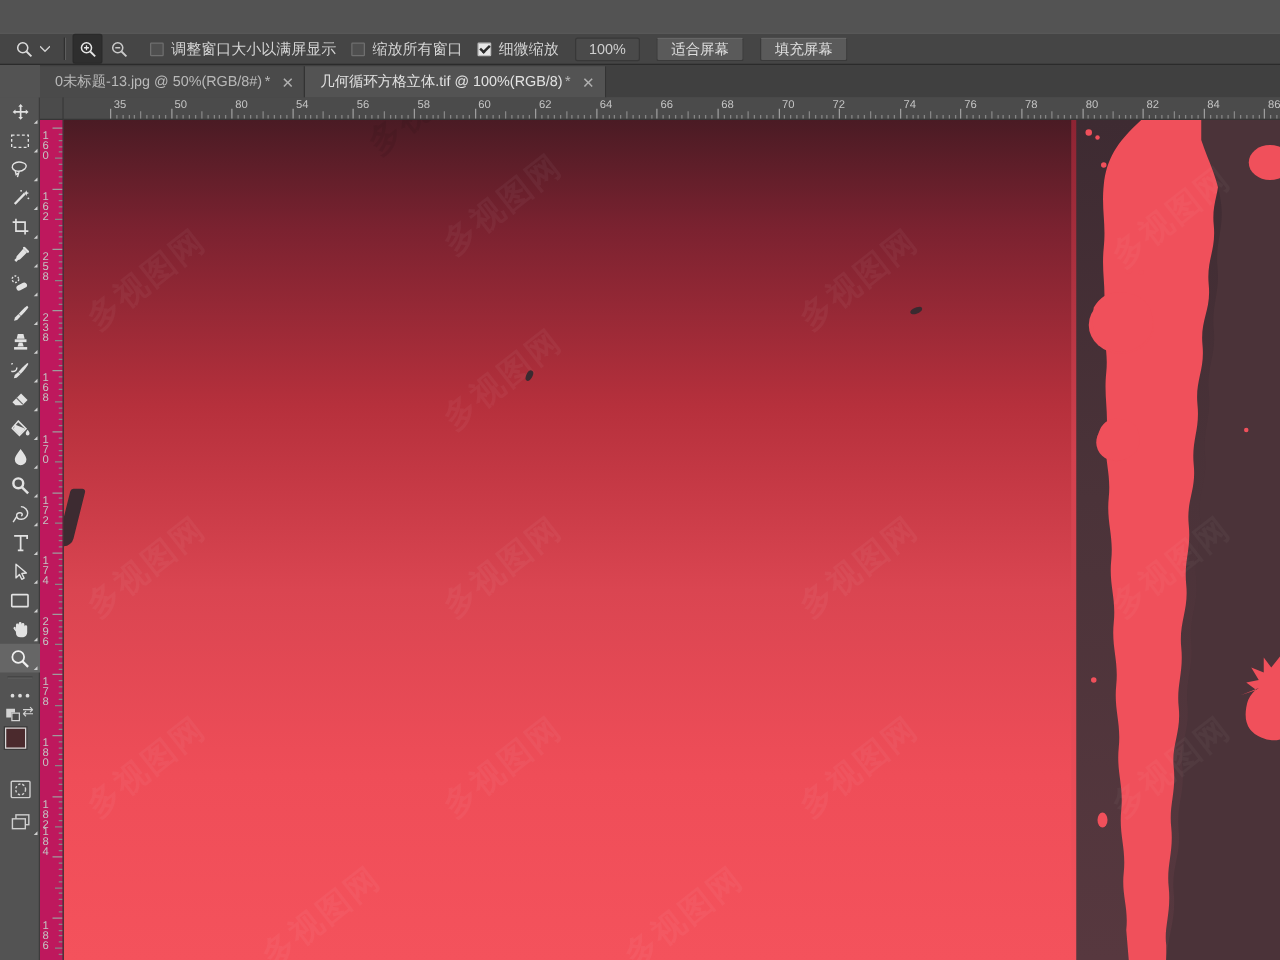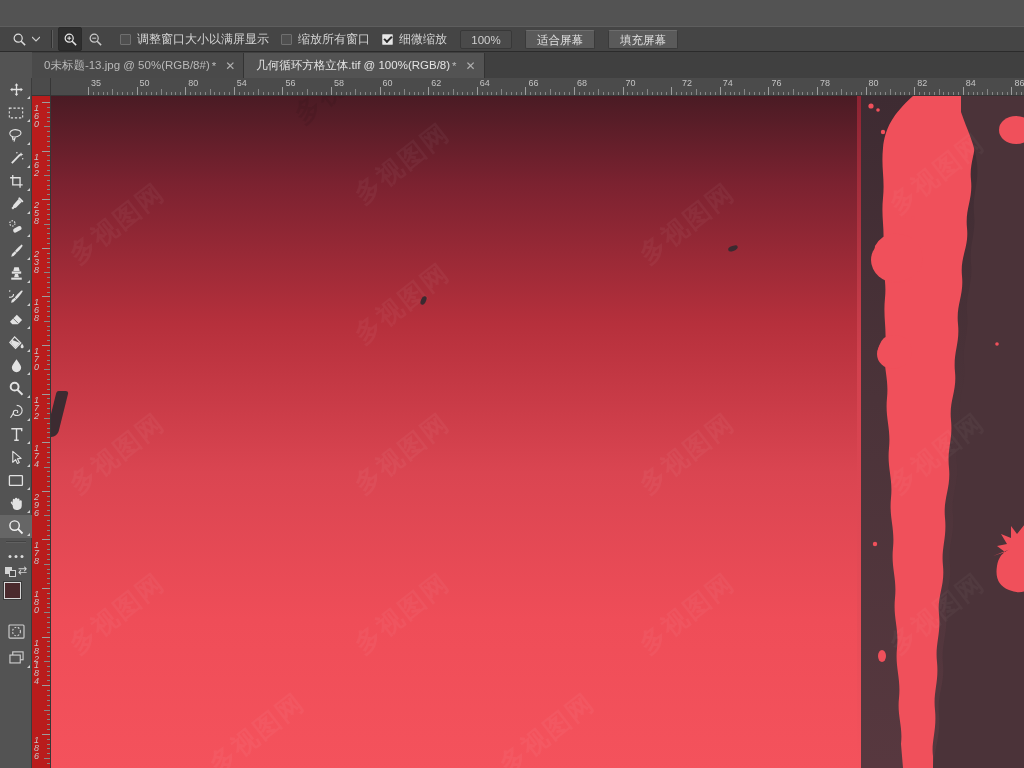--- a/index.html
+++ b/index.html
@@ -142,23 +142,22 @@
     background:#4b4b4b;border-right:1px solid #363636;border-bottom:1px solid #363636;
     box-sizing:border-box;
   }
   .hruler{
     position:absolute;left:51px;top:78px;width:973px;height:18px;
     background:#4b4b4b;border-bottom:1px solid #363636;overflow:hidden;
     box-sizing:border-box;
   }
   .vruler{
     position:absolute;left:32px;top:96px;width:19px;height:672px;
-    background:#b91c1c;border-right:1px solid #363636;overflow:hidden;
+    background:#be185d;border-right:1px solid #363636;overflow:hidden;
     box-sizing:border-box;
-    font-style:italic;
   }
   .htick{position:absolute;bottom:0;width:1px;background:#868686;}
   .htick.major{height:8px;background:#9d9d9d;}
   .htick.minor{height:4px;}
   .hlabel{
     position:absolute;top:1px;color:#c3c3c3;font-size:9px;line-height:9px;
     font-family:"Liberation Sans",sans-serif;
   }
   .vtick{position:absolute;right:0;height:1px;background:#868686;}
   .vtick.major{width:8px;background:#9d9d9d;}
@@ -597,21 +596,21 @@
       <div class="htick minor" style="left: 576.46px; height: 3px;"></div>
       <div class="htick minor" style="left: 581.32px; height: 3px;"></div>
       <div class="htick minor" style="left: 586.18px; height: 3px;"></div>
       <div class="htick minor" style="left: 591.04px; height: 3px;"></div>
       <div class="htick minor" style="left: 595.9px; height: 6px;"></div>
       <div class="htick minor" style="left: 600.76px; height: 3px;"></div>
       <div class="htick minor" style="left: 605.62px; height: 3px;"></div>
       <div class="htick minor" style="left: 610.48px; height: 3px;"></div>
       <div class="htick minor" style="left: 615.34px; height: 3px;"></div>
       <div class="htick major" style="left: 620.2px;"></div>
-      <div class="hlabel" style="left: 631px;">72</div>
+      <div class="hlabel" style="left: 615px;">72</div>
       <div class="htick minor" style="left: 625.06px; height: 3px;"></div>
       <div class="htick minor" style="left: 629.92px; height: 3px;"></div>
       <div class="htick minor" style="left: 634.78px; height: 3px;"></div>
       <div class="htick minor" style="left: 639.64px; height: 3px;"></div>
       <div class="htick minor" style="left: 644.5px; height: 6px;"></div>
       <div class="htick minor" style="left: 649.36px; height: 3px;"></div>
       <div class="htick minor" style="left: 654.22px; height: 3px;"></div>
       <div class="htick minor" style="left: 659.08px; height: 3px;"></div>
       <div class="htick minor" style="left: 663.94px; height: 3px;"></div>
       <div class="htick major" style="left: 668.8px;"></div>

